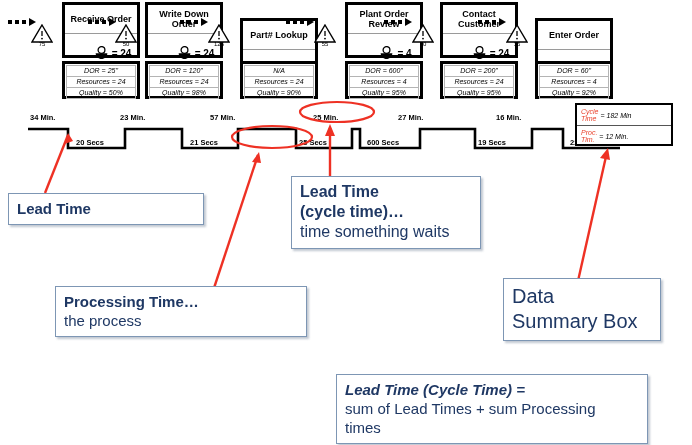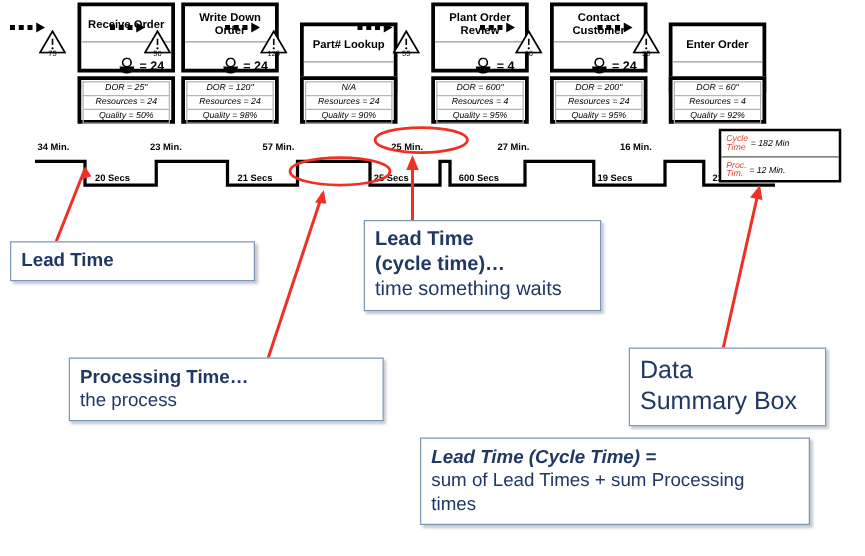--- a/index.html
+++ b/index.html
@@ -96,21 +96,21 @@
     box-shadow:2px 2px 2px rgba(120,135,155,.45);
     box-sizing:border-box;
     color:#1f3864;
     padding:5px 8px 6px 8px;
   }
   .callout .h{font-weight:bold;}
   .callout .l{display:block;}
   .co-small{font-size:15px;line-height:19px;}
   .co-mid{font-size:16px;line-height:20px;}
   .co-big{font-size:20px;line-height:25px;}
-  .co-form{font-size:15px;line-height:19px;}
+  .co-form{font-size:15px;line-height:19px;margin-top:24px;}
   .co-form .h{font-style:italic;font-weight:bold;}
 
   svg.ov{position:absolute;left:0;top:0;width:692px;height:445px;pointer-events:none;}
 </style>
 </head>
 <body>
 
 <div id="stage">
 
   <div class="proc" style="left:62px;top:2px;width:78px;height:56px;">

